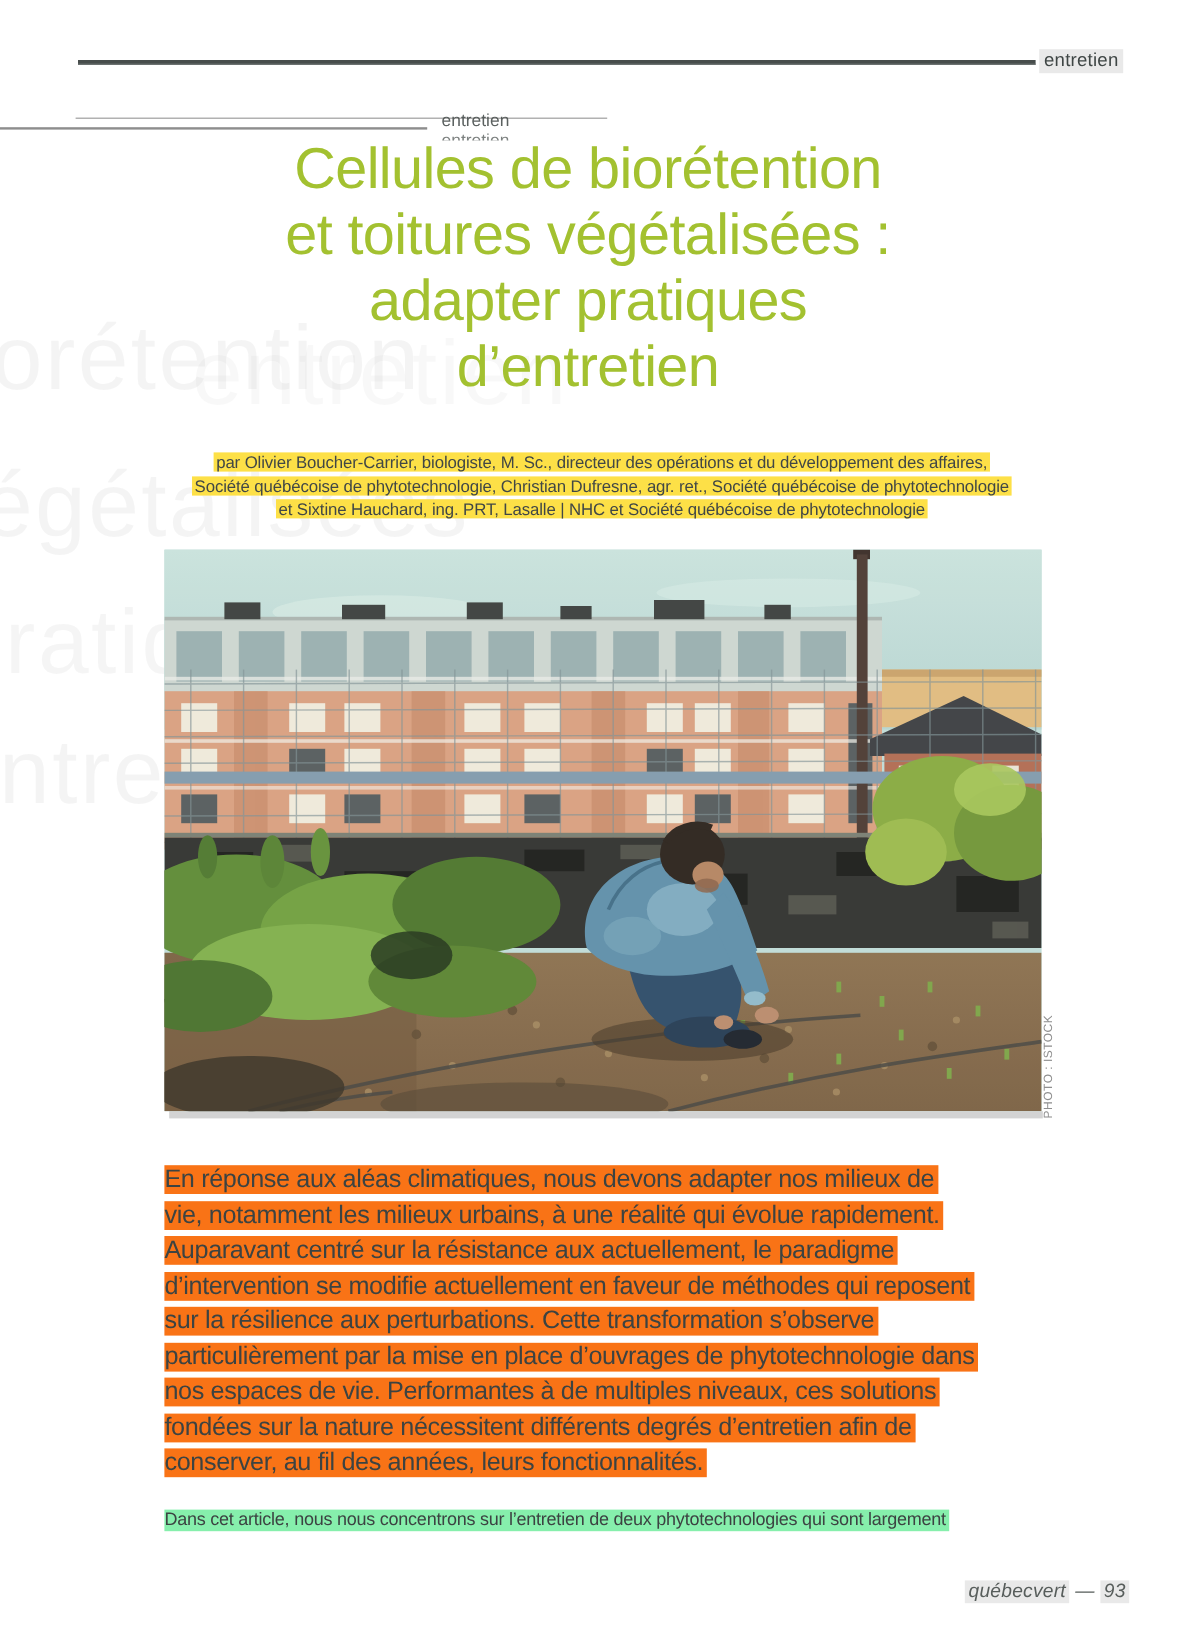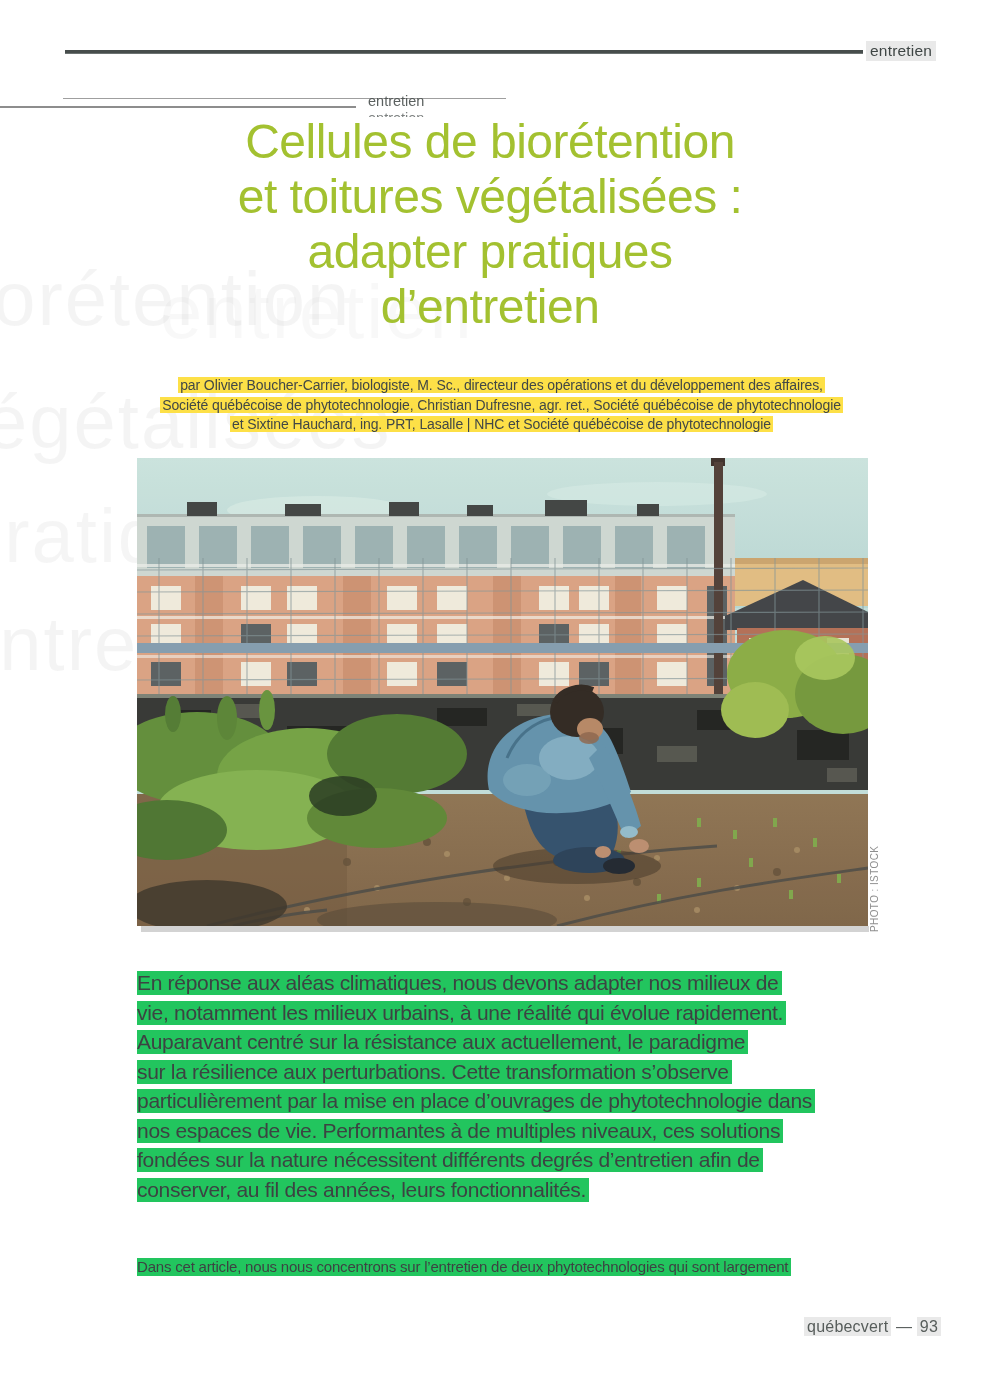--- a/index.html
+++ b/index.html
@@ -34,29 +34,29 @@
   .photo{left:137px;top:458px;width:731px;height:468px;z-index:2;background:#bfdcd6;}
   .photo svg{display:block;width:731px;height:468px;}
   .photo-shadow{left:141px;top:926px;width:728px;height:6px;background:#d3d3d3;z-index:1;}
   .photo-credit{left:869px;top:846px;height:86px;z-index:2;
     writing-mode:vertical-rl;transform:rotate(180deg);
     font-size:10px;letter-spacing:.4px;color:#8f8f8f;white-space:nowrap;}
 
   
   .lead{left:137px;top:968px;width:760px;z-index:2;
     font-size:21px;line-height:29.5px;color:#3c4342;letter-spacing:-.3px;white-space:nowrap;}
-  .lead .hl{background:#22c55e;padding:0 3px 1px 0;}
+  .lead .hl{background:#f97316;padding:0 3px 1px 0;}
 
   
   .para2{left:137px;top:1256px;width:760px;z-index:2;
     font-size:15px;line-height:22.5px;color:#3c4342;letter-spacing:-.2px;white-space:nowrap;}
-  .para2 .hl{background:#22c55e;padding:0 3px 1px 0;margin-top:40px;}
-
-  
-  .footer{right:62px;top:1318px;z-index:2;font-size:16px;color:#575d5b;letter-spacing:.2px;}
+  .para2 .hl{background:#86efac;padding:0 3px 1px 0;margin-top:40px;}
+
+  
+  .footer{right:62px;top:1318px;z-index:2;font-size:16px;color:#575d5b;letter-spacing:.2px;font-style:italic;}
   .footer .hl{background:#e9e9e9;padding:1px 3px;}
 </style>
 </head>
 <body>
 
 <div class="abs wm" style="left:-70px;top:255px;opacity:.045;">biorétention</div>
 <div class="abs wm" style="left:160px;top:268px;opacity:.025;">entretien</div>
 <div class="abs wm" style="left:-55px;top:378px;opacity:.045;">végétalisées</div>
 <div class="abs wm" style="left:-40px;top:492px;opacity:.04;">pratiques</div>
 <div class="abs wm" style="left:-45px;top:600px;opacity:.045;">entretien</div>
@@ -328,20 +328,21 @@
 
     <rect x="0" y="0" width="731" height="468" fill="#ffffff" opacity=".05"></rect>
   </svg>
 </div>
 <div class="abs photo-credit">PHOTO : ISTOCK</div>
 
 <div class="abs lead">
   <div><span class="hl">En réponse aux aléas climatiques, nous devons adapter nos milieux de</span></div>
   <div><span class="hl">vie, notamment les milieux urbains, à une réalité qui évolue rapidement.</span></div>
   <div><span class="hl">Auparavant centré sur la résistance aux actuellement, le paradigme</span></div>
+  <div><span class="hl">d’intervention se modifie actuellement en faveur de méthodes qui reposent</span></div>
   <div><span class="hl">sur la résilience aux perturbations. Cette transformation s’observe</span></div>
   <div><span class="hl">particulièrement par la mise en place d’ouvrages de phytotechnologie dans</span></div>
   <div><span class="hl">nos espaces de vie. Performantes à de multiples niveaux, ces solutions</span></div>
   <div><span class="hl">fondées sur la nature nécessitent différents degrés d’entretien afin de</span></div>
   <div><span class="hl">conserver, au fil des années, leurs fonctionnalités.</span></div>
 </div>
 
 <div class="abs para2">
   <div><span class="hl">Dans cet article, nous nous concentrons sur l’entretien de deux phytotechnologies qui sont largement</span></div>
 </div>

